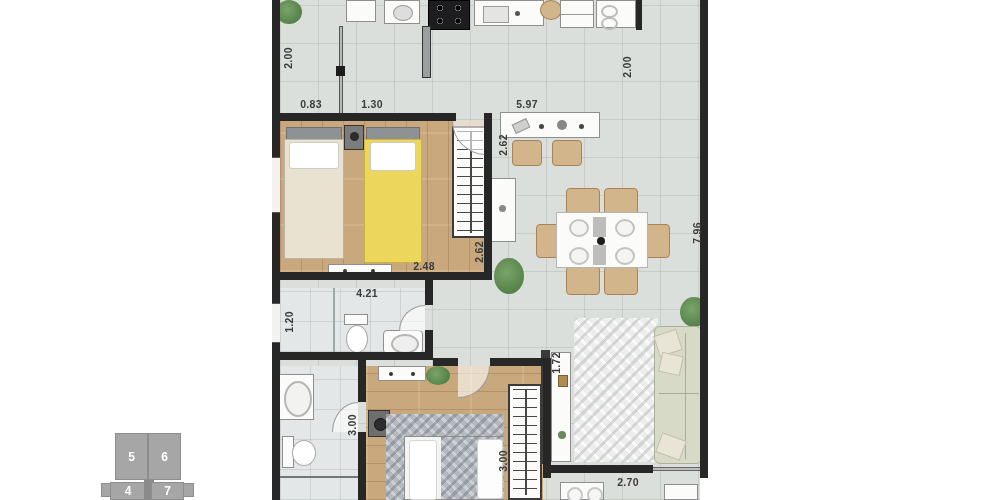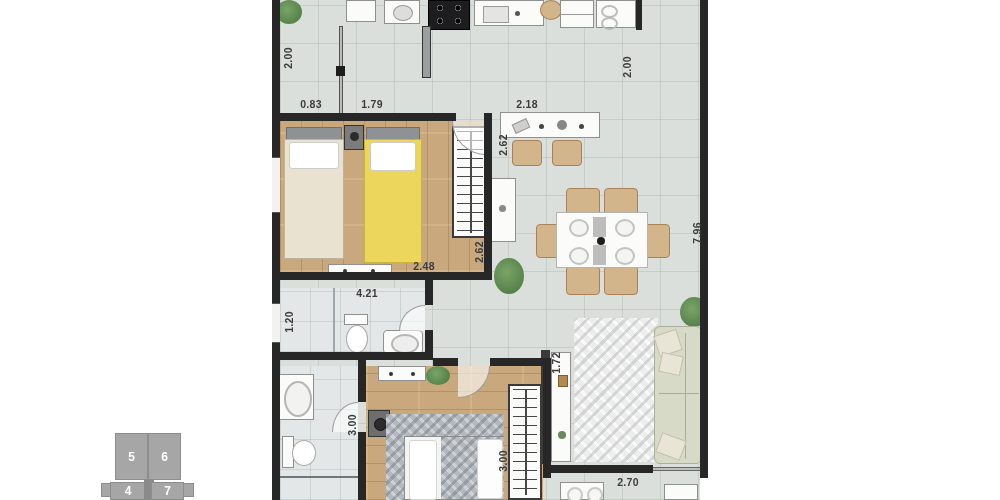--- a/index.html
+++ b/index.html
@@ -198,22 +198,22 @@
   <div class="arc" style="left:458px;top:366px;width:32px;height:32px;border-bottom-right-radius:100%;border-top:none;border-left:none;"></div>
   <div class="wall" style="left:358px;top:360px;width:8px;height:42px;"></div>
   <div class="wall" style="left:358px;top:432px;width:8px;height:68px;"></div>
   <div class="arc" style="left:332px;top:402px;width:26px;height:30px;border-top-left-radius:100%;border-bottom:none;border-right:none;"></div>
   <div class="wall" style="left:543px;top:366px;width:8px;height:112px;"></div>
   <div class="wall" style="left:543px;top:465px;width:110px;height:8px;"></div>
   <div class="abs" style="left:653px;top:467px;width:47px;height:4px;background:#bdbdbd;border-top:1px solid #666;border-bottom:1px solid #666;box-sizing:border-box;"></div>
 
   <div class="lbl v" style="left:288px;top:58px;">2.00</div>
   <div class="lbl" style="left:311px;top:104px;">0.83</div>
-  <div class="lbl" style="left:372px;top:104px;">1.79</div>
-  <div class="lbl" style="left:527px;top:104px;">2.18</div>
+  <div class="lbl" style="left:372px;top:104px;">1.30</div>
+  <div class="lbl" style="left:527px;top:104px;">5.97</div>
   <div class="lbl v" style="left:627px;top:67px;">2.00</div>
   <div class="lbl v" style="left:697px;top:233px;">7.96</div>
   <div class="lbl v" style="left:503px;top:145px;">2.62</div>
   <div class="lbl" style="left:424px;top:266px;">2.48</div>
   <div class="lbl v" style="left:479px;top:252px;">2.62</div>
   <div class="lbl" style="left:367px;top:293px;">4.21</div>
   <div class="lbl v" style="left:289px;top:322px;">1.20</div>
   <div class="lbl v" style="left:352px;top:425px;">3.00</div>
   <div class="lbl v" style="left:503px;top:461px;">3.00</div>
   <div class="lbl v" style="left:556px;top:363px;">1.72</div>

